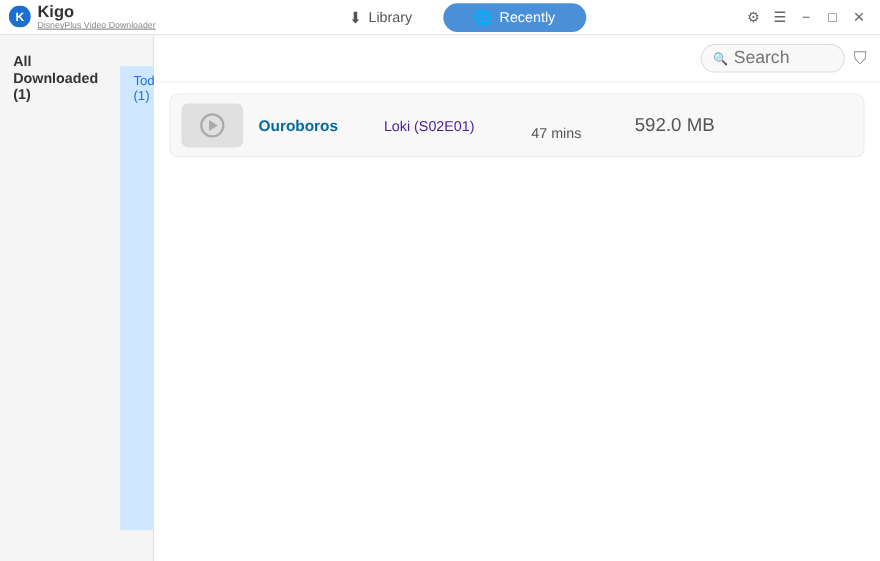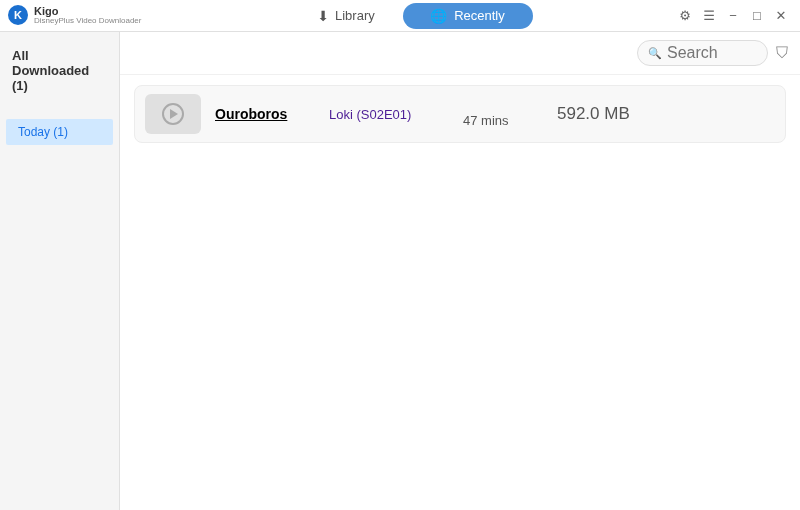--- a/index.html
+++ b/index.html
@@ -32,27 +32,28 @@
     .app-icon {
       width: 20px;
       height: 20px;
     }
     .app-title-block {
       display: flex;
       flex-direction: column;
       line-height: 1.1;
     }
     .app-name {
-      font-size: 11px;
+      font-size: 15px;
       font-weight: 600;
       color: #333;
     }
     .app-subtitle {
       font-size: 8px;
       color: #888;
+      text-decoration: underline;
     }
 
     .title-bar-center {
       flex: 1;
       display: flex;
       align-items: center;
       justify-content: center;
       gap: 0;
     }
 
@@ -102,26 +103,25 @@
     
     .main {
       display: flex;
       flex: 1;
       overflow: hidden;
       background: #fafafa;
     }
 
     
     .sidebar {
-      width: 120px;
+      width: 140px;
       background: #f5f5f5;
       border-right: 1px solid #e0e0e0;
       padding: 12px 0;
       display: flex;
-      flex-direction: column;
       gap: 2px;
     }
     .sidebar-header {
       padding: 4px 12px 8px 12px;
       font-size: 13px;
       font-weight: 600;
       color: #333;
     }
     .sidebar-item {
       padding: 6px 12px;
@@ -222,23 +222,22 @@
       height: 0;
       border-top: 5px solid transparent;
       border-bottom: 5px solid transparent;
       border-left: 8px solid #aaa;
       margin-left: 2px;
     }
 
     .video-title {
       font-size: 14px;
       font-weight: 600;
-      color: #000000;
+      color: #0369a1;
       min-width: 100px;
-      text-decoration: underline;
     }
 
     .video-episode {
       font-size: 13px;
       color: #4c1d95;
       min-width: 120px;
     }
 
     .video-duration {
       font-size: 13px;

